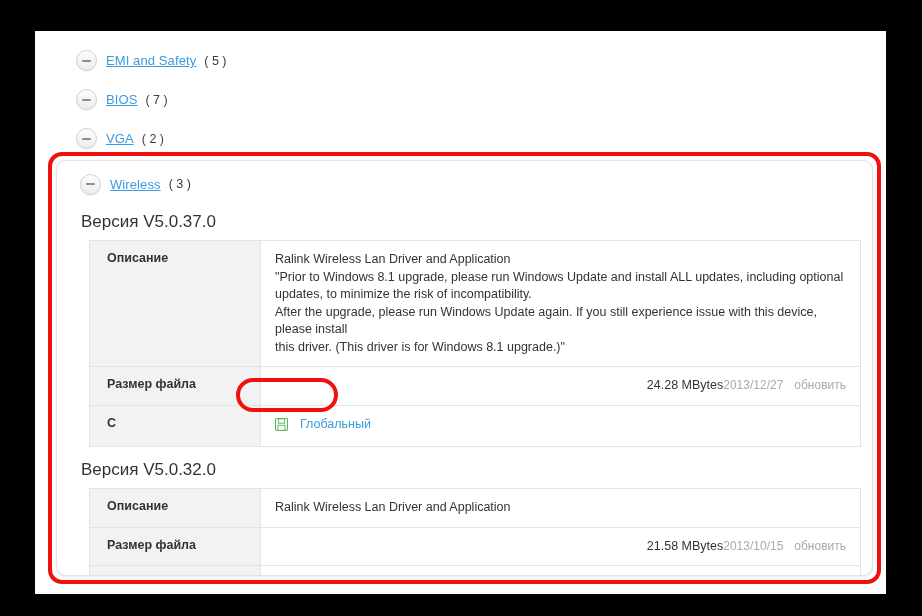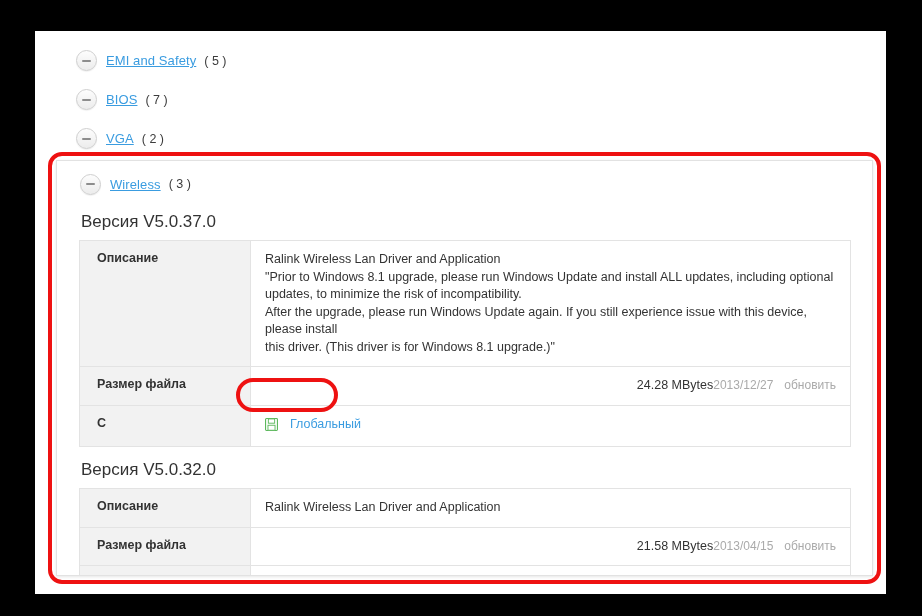--- a/index.html
+++ b/index.html
@@ -99,42 +99,42 @@
 
   
   #wireless-panel {
     position: absolute;
     left: 56px;
     top: 160px;
     width: 817px;
     height: 416px;
     background: #ffffff;
     border: 1px solid #e2e2e2;
-    border-radius: 0;
+    border-radius: 10px;
     box-sizing: border-box;
     box-shadow: 0 1px 3px rgba(0,0,0,.10);
     overflow: hidden;
   }
 
   .panel-head {
     display: flex;
     align-items: center;
     padding: 8px 0 0 23px;
     height: 30px;
   }
 
   .version-label {
     font-size: 17px;
     color: #333333;
     padding: 13px 0 8px 24px;
   }
 
   table.spec {
     border-collapse: collapse;
-    margin-left: 22px;
+    margin-left: 32px;
     width: 772px;
     table-layout: fixed;
     border: 1px solid #e3e3e3;
   }
   table.spec td {
     border: 1px solid #e3e3e3;
     font-size: 12.5px;
     color: #333333;
     vertical-align: top;
   }
@@ -293,21 +293,21 @@
         <td class="val mid">
           <div>Ralink Wireless Lan Driver and Application</div>
         </td>
       </tr>
       <tr>
         <td class="lab">Размер файла</td>
         <td class="val mid">
           <div class="size-line">
             <span>21.58 MBytes</span>
             <span class="size-right">
-              <span>2013/04/15</span>
+              <span>2013/10/15</span>
               <a class="upd-link" href="#">обновить</a>
             </span>
           </div>
         </td>
       </tr>
       <tr>
         <td class="lab">С</td>
         <td class="val mid">
           <a class="dl-link" href="#">
             <svg class="floppy" width="13" height="13" viewBox="0 0 14 14">

